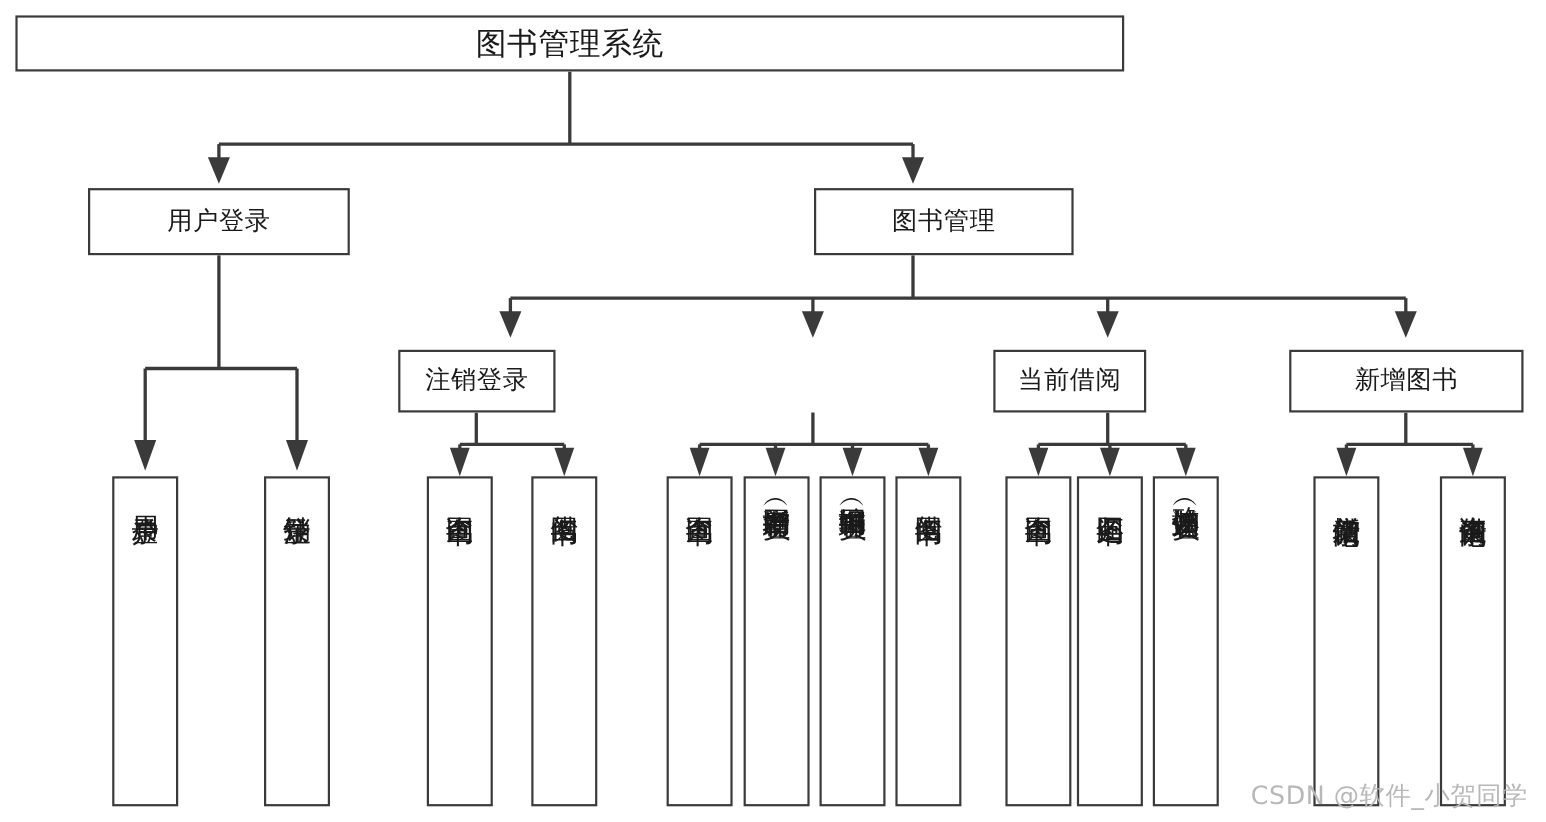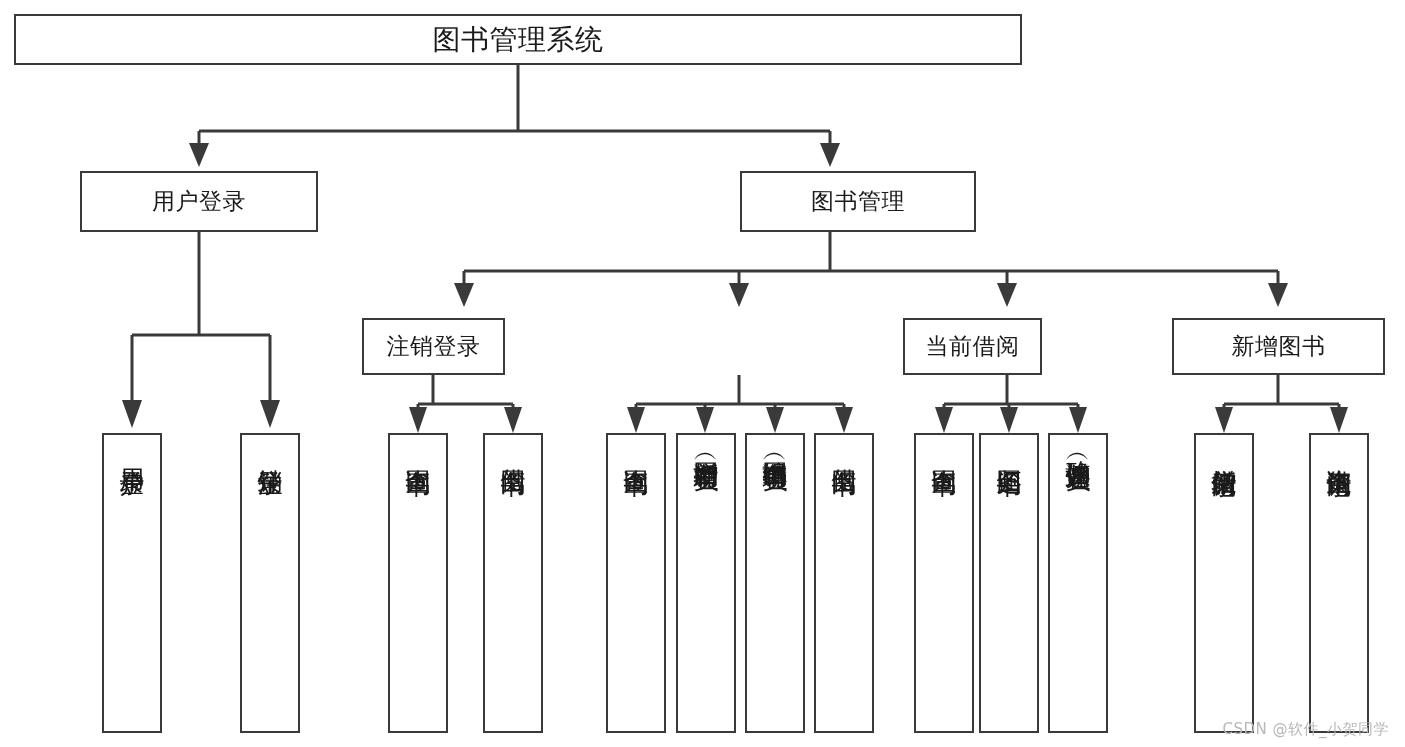--- a/index.html
+++ b/index.html
@@ -62,21 +62,21 @@
     letter-spacing: 1px;
     max-height: 278px;
   }
   .node.vertical.tall-text .node-label {
     max-height: 284px;
   }
   #watermark {
     position: absolute;
     right: 16px;
     bottom: 8px;
-    font-size: 15px;
+    font-size: 23px;
     color: #b8b8b8;
     letter-spacing: 0.5px;
     white-space: nowrap;
     user-select: none;
   }
 </style>
 </head>
 <body>
 
 <div id="diagram-root">

